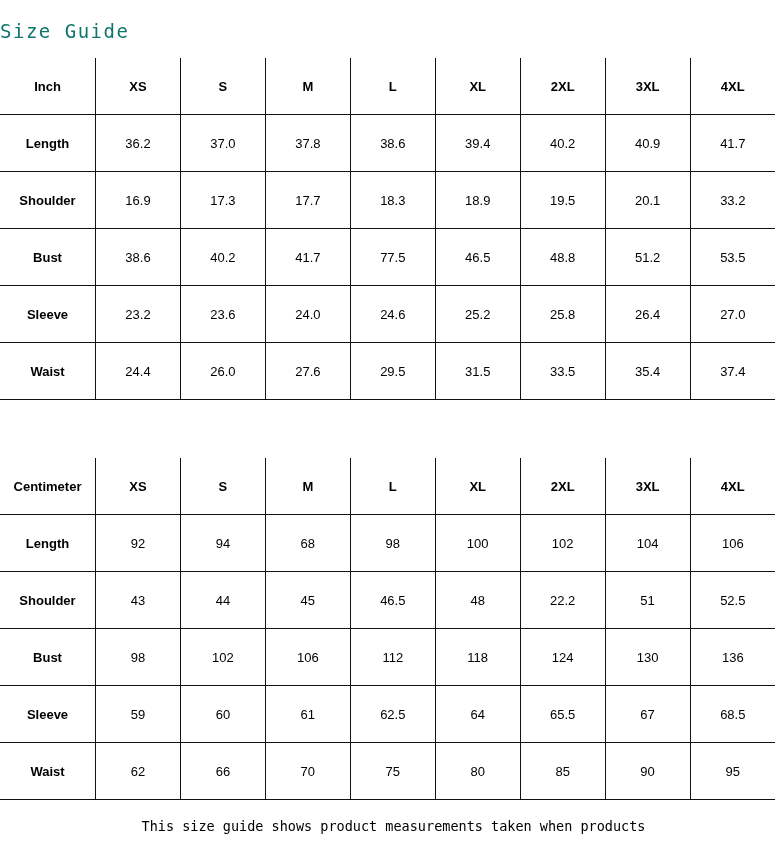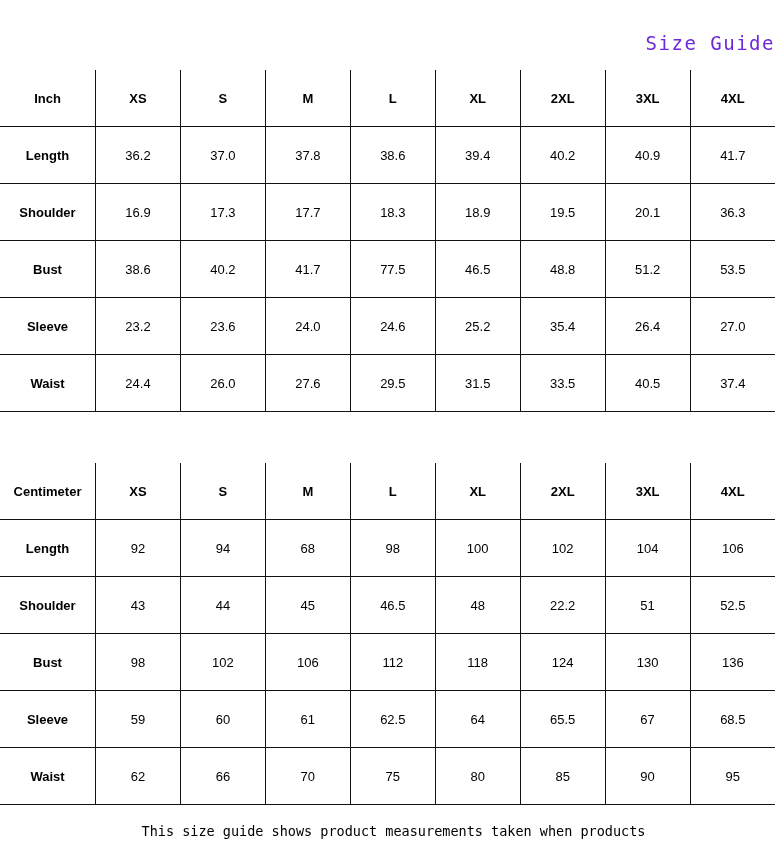--- a/index.html
+++ b/index.html
@@ -19,24 +19,24 @@
     height: 842px;
     position: relative;
     box-sizing: border-box;
     display: flex;
     flex-direction: column;
   }
   .title {
     font-family: "DejaVu Sans Mono", monospace;
     font-size: 19px;
     letter-spacing: 1.5px;
-    text-align: right;
-    padding-top: 32px;
+    text-align: left;
+    padding-top: 20px;
     padding-bottom: 16px;
-    color: #6d28d9;
+    color: #0f766e;
     font-weight: normal;
   }
   table.size-table {
     width: 775px;
     border-collapse: collapse;
     table-layout: fixed;
   }
   table.size-table th,
   table.size-table td {
     border: 1px solid #111111;
@@ -126,53 +126,53 @@
       </tr>
       <tr>
         <th>Shoulder</th>
         <td class="value">16.9</td>
         <td class="value">17.3</td>
         <td class="value">17.7</td>
         <td class="value">18.3</td>
         <td class="value">18.9</td>
         <td class="value">19.5</td>
         <td class="value">20.1</td>
-        <td class="value">36.3</td>
+        <td class="value">33.2</td>
       </tr>
       <tr>
         <th>Bust</th>
         <td class="value">38.6</td>
         <td class="value">40.2</td>
         <td class="value">41.7</td>
         <td class="value">77.5</td>
         <td class="value">46.5</td>
         <td class="value">48.8</td>
         <td class="value">51.2</td>
         <td class="value">53.5</td>
       </tr>
       <tr>
         <th>Sleeve</th>
         <td class="value">23.2</td>
         <td class="value">23.6</td>
         <td class="value">24.0</td>
         <td class="value">24.6</td>
         <td class="value">25.2</td>
-        <td class="value">35.4</td>
+        <td class="value">25.8</td>
         <td class="value">26.4</td>
         <td class="value">27.0</td>
       </tr>
       <tr>
         <th>Waist</th>
         <td class="value">24.4</td>
         <td class="value">26.0</td>
         <td class="value">27.6</td>
         <td class="value">29.5</td>
         <td class="value">31.5</td>
         <td class="value">33.5</td>
-        <td class="value">40.5</td>
+        <td class="value">35.4</td>
         <td class="value">37.4</td>
       </tr>
     </tbody>
   </table>
 
   <div class="gap"></div>
 
   <table class="size-table">
     <thead>
       <tr>

